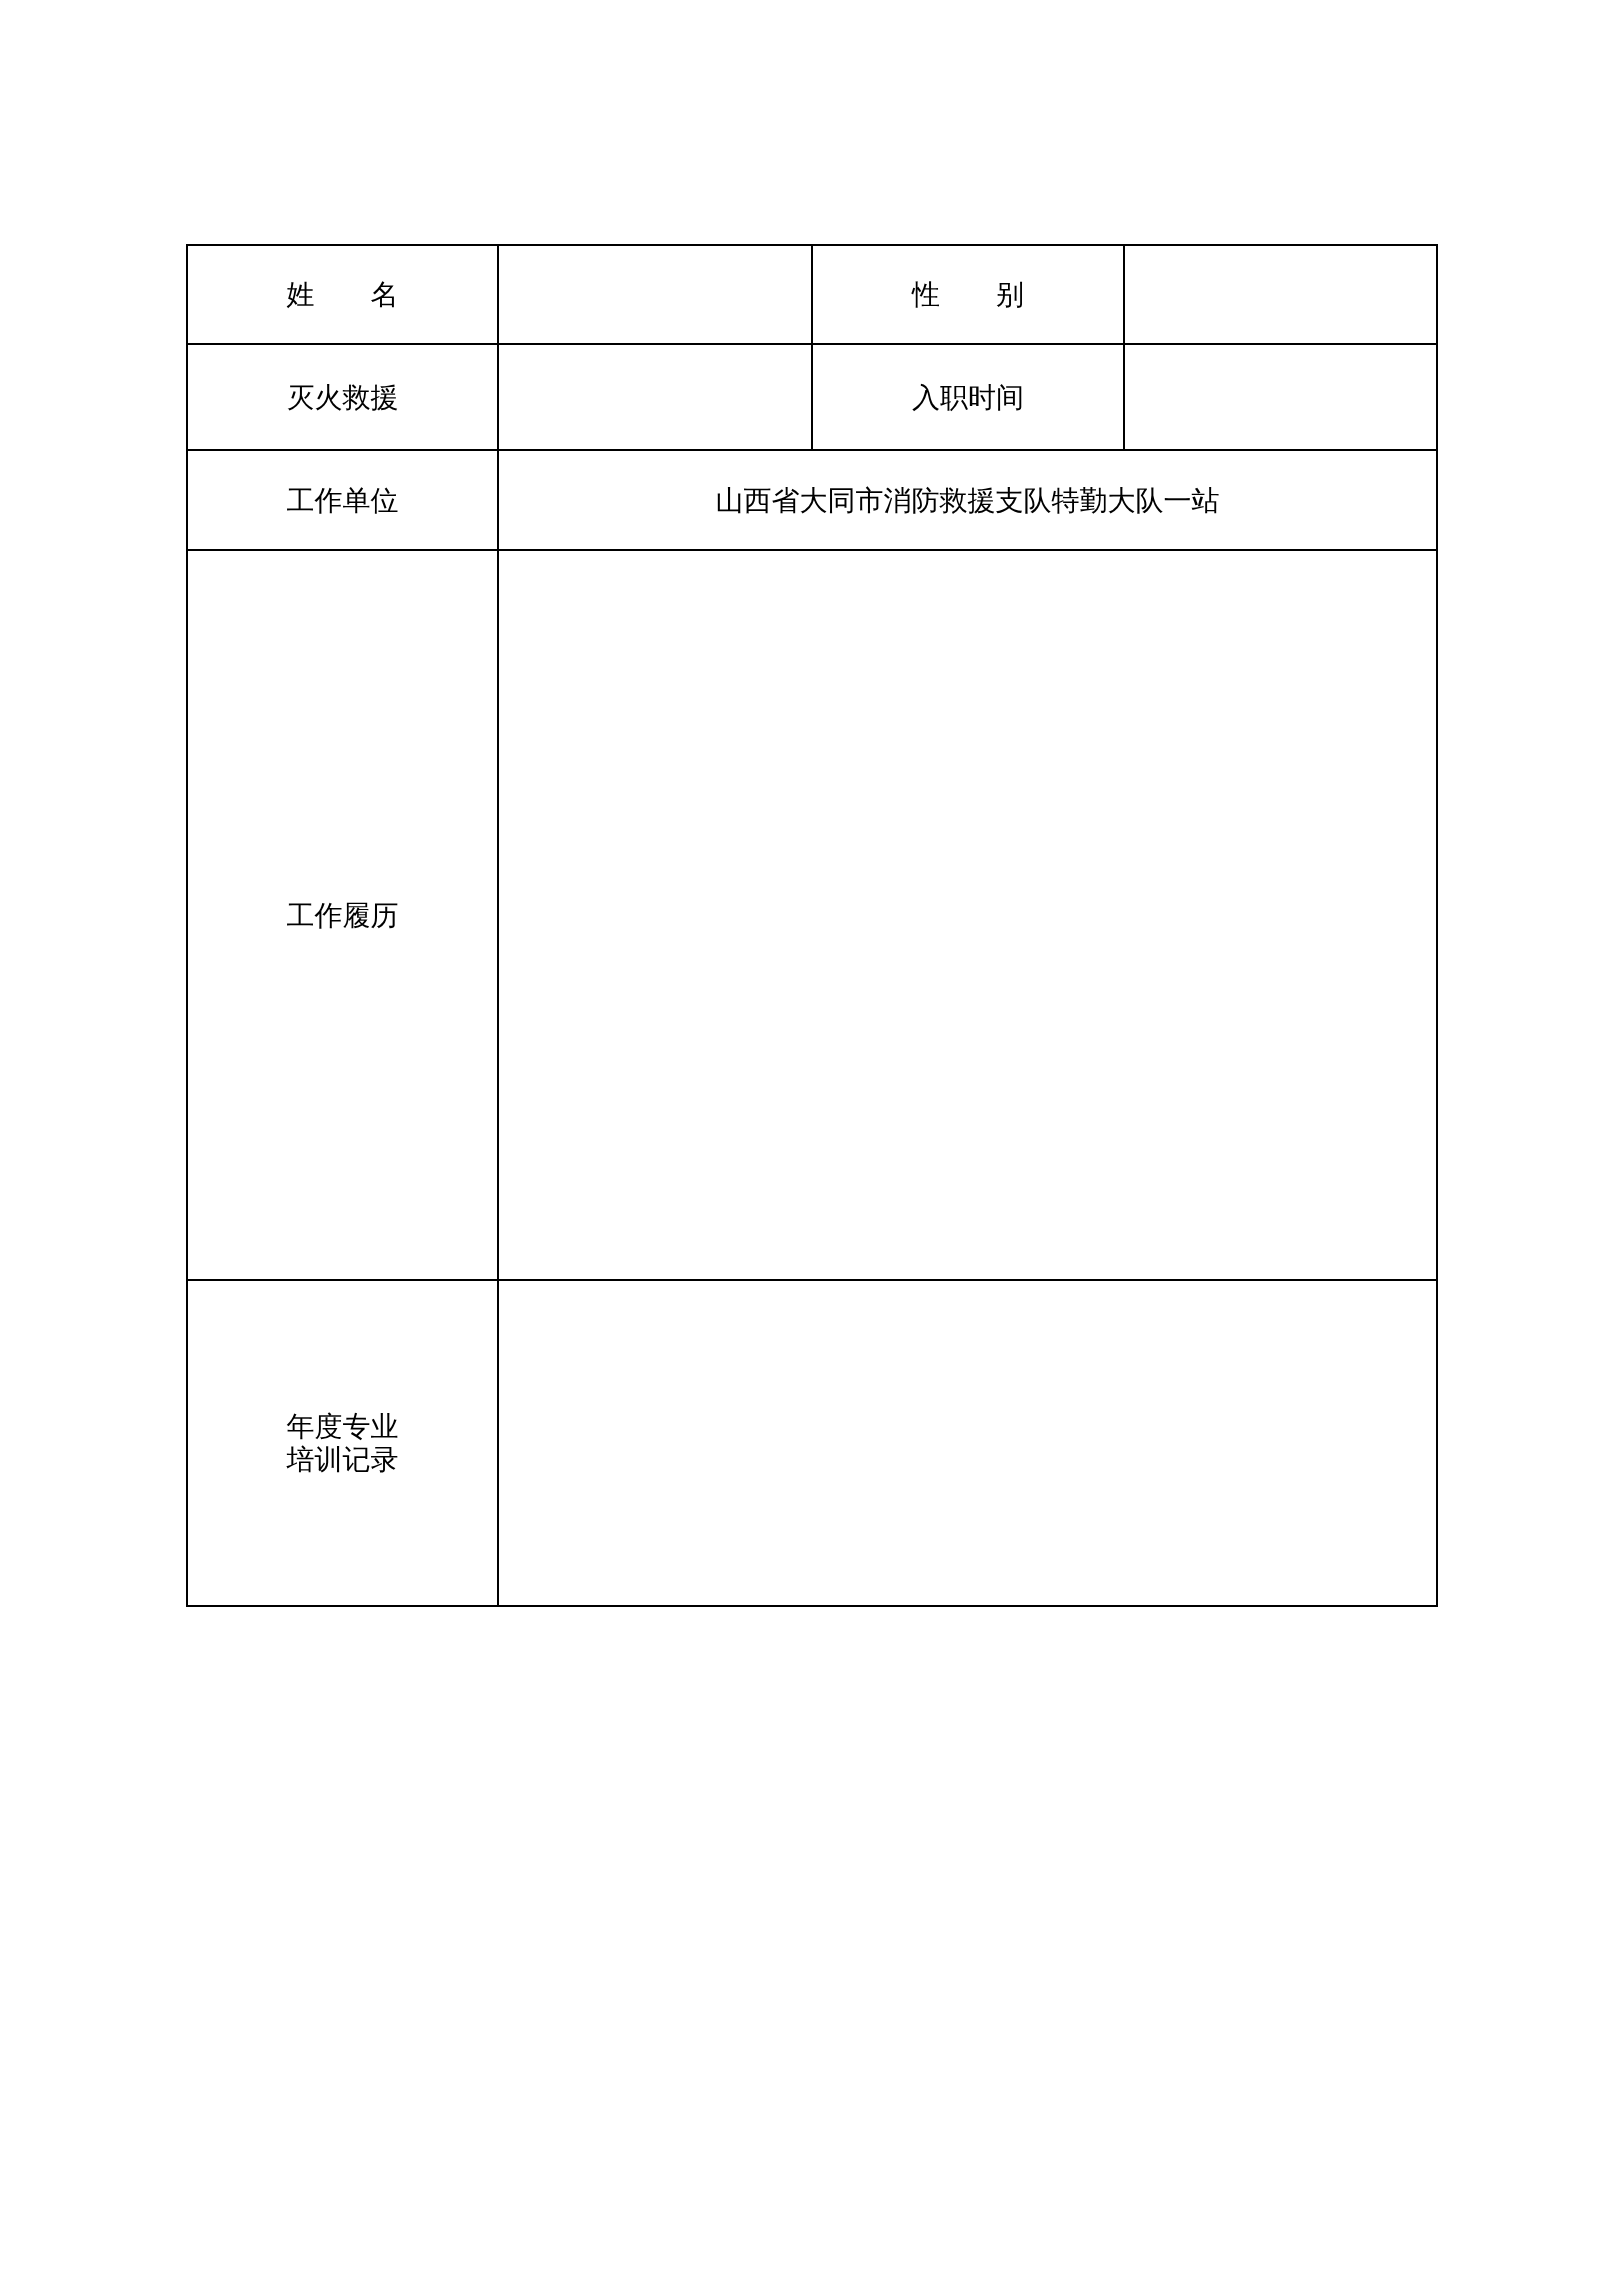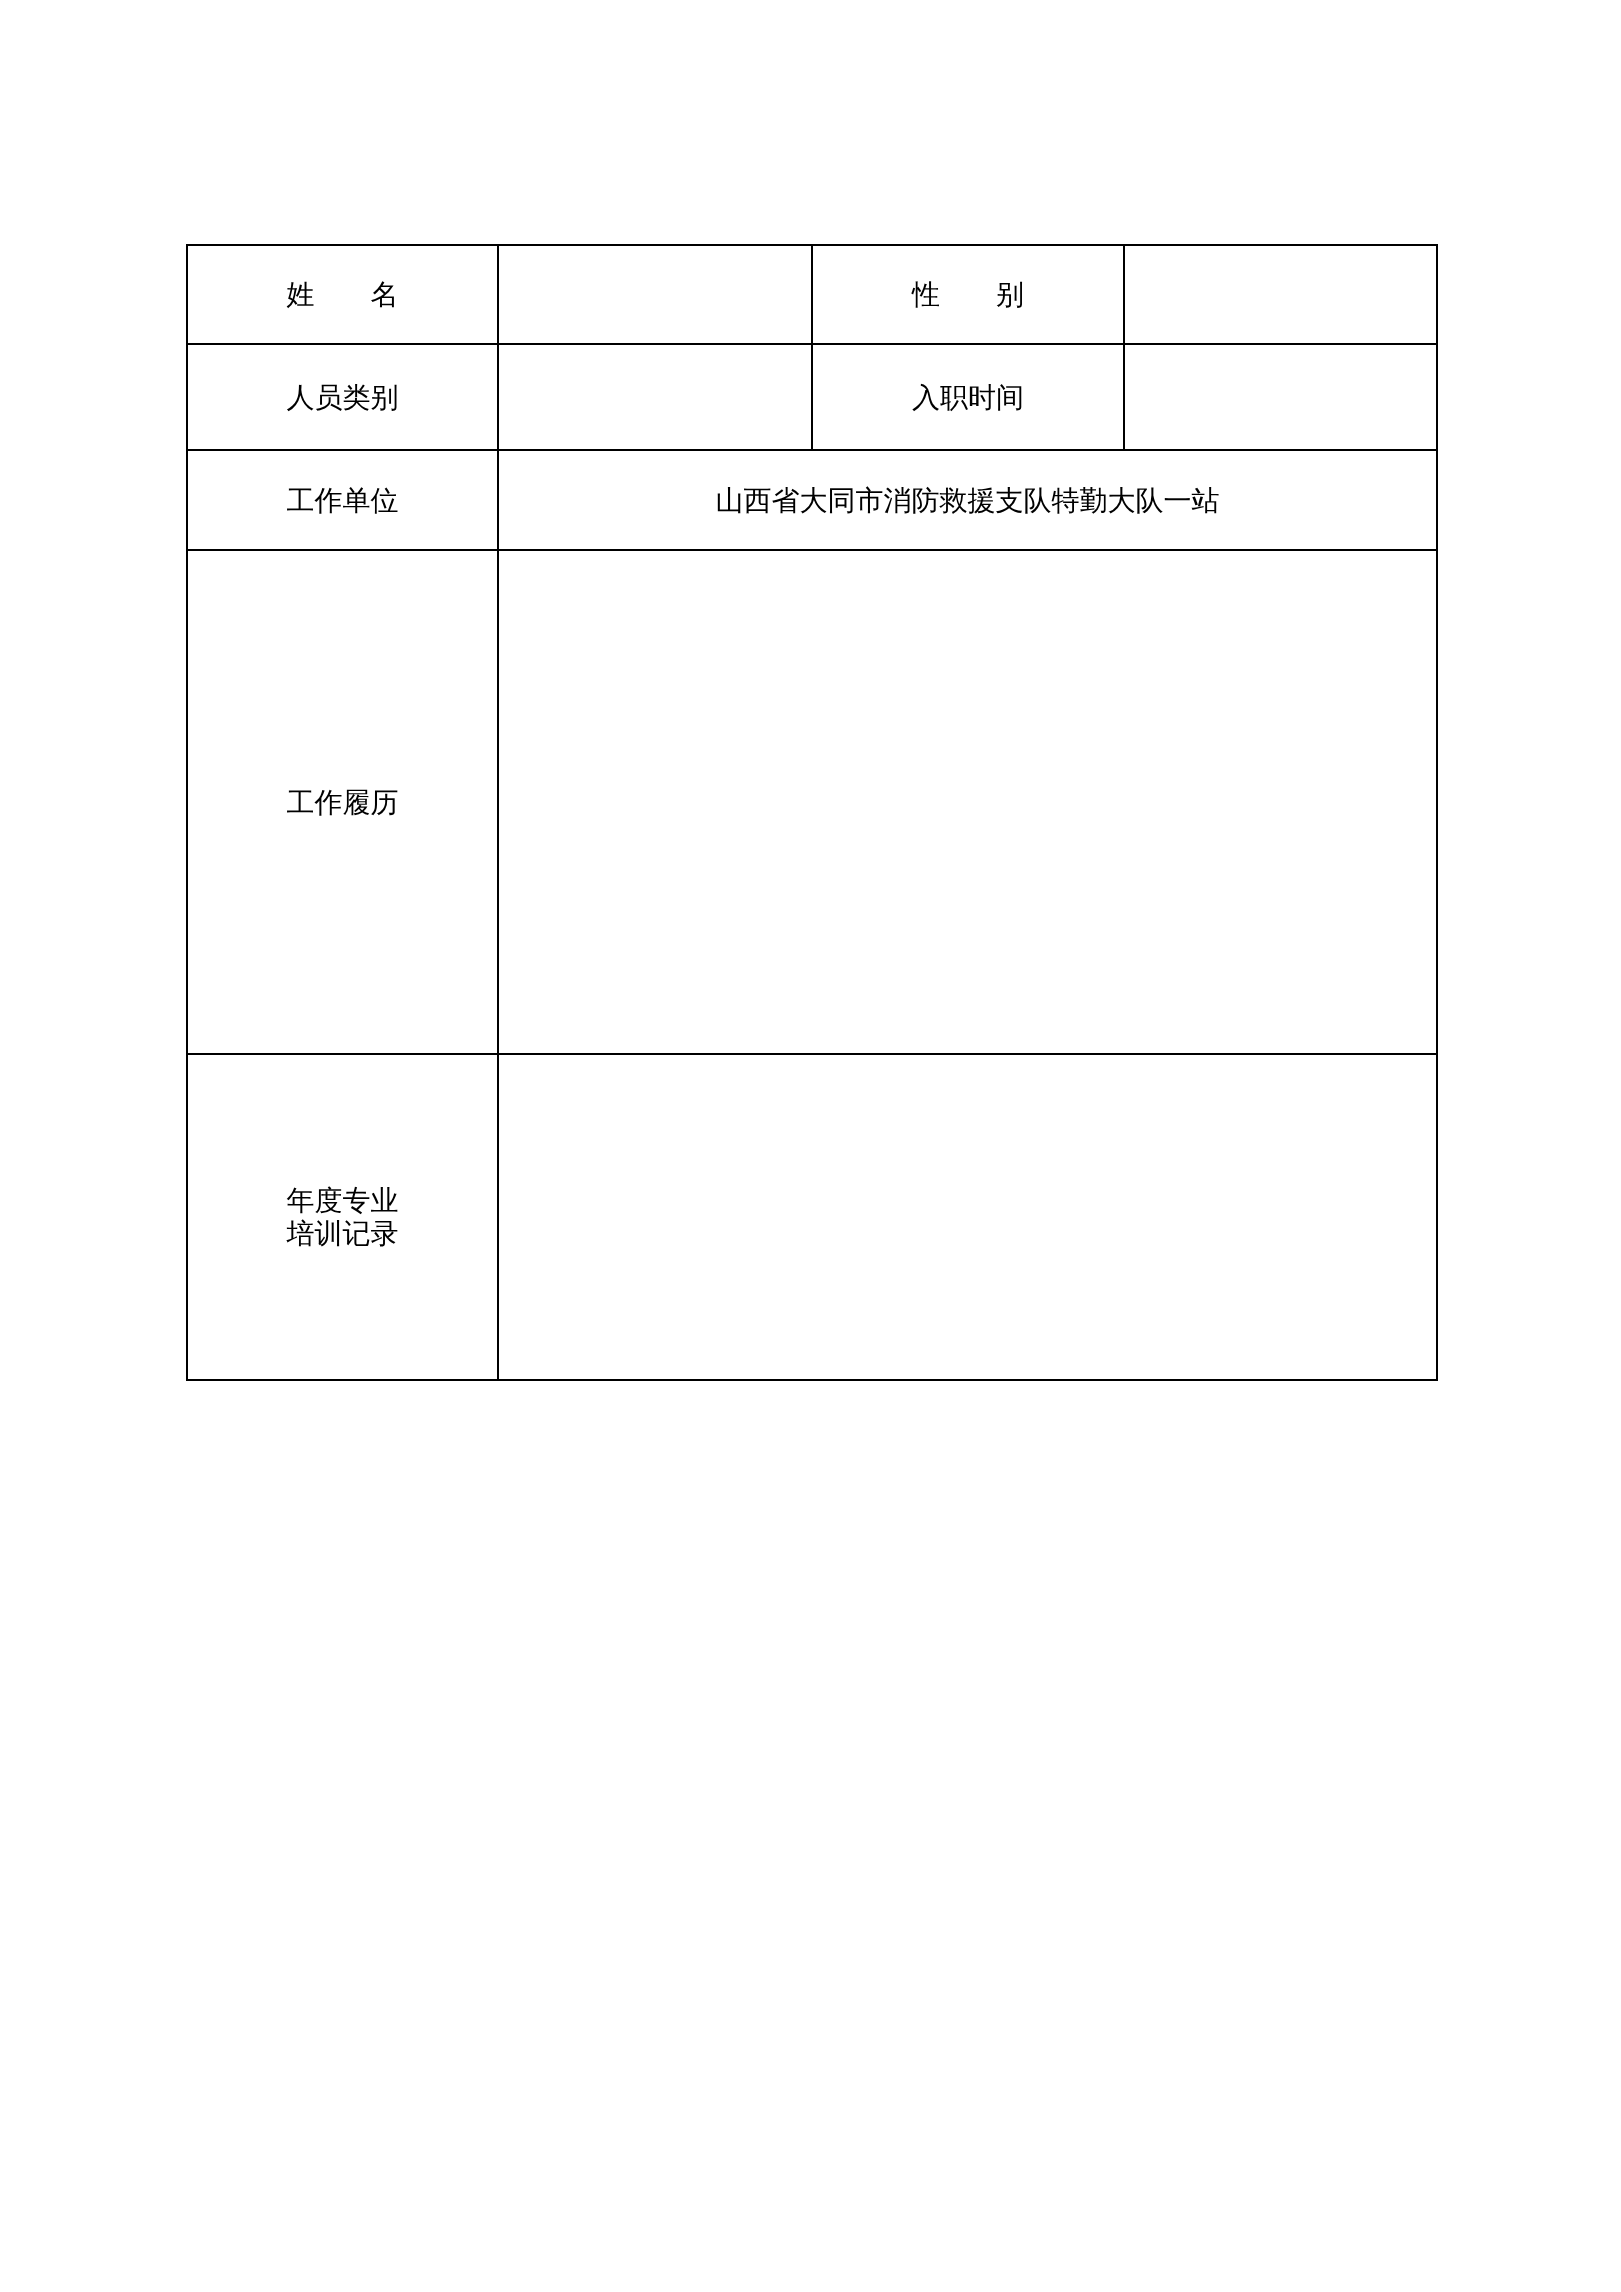--- a/index.html
+++ b/index.html
@@ -58,30 +58,30 @@
       <col style="width:313px">
     </colgroup>
     <tbody>
       <tr style="height:99px">
         <td>姓　　名</td>
         <td></td>
         <td>性　　别</td>
         <td></td>
       </tr>
       <tr style="height:106px">
-        <td>人员类别</td>
+        <td>灭火救援</td>
         <td></td>
         <td>入职时间</td>
         <td></td>
       </tr>
       <tr style="height:100px">
         <td>工作单位</td>
         <td colspan="3" class="cell-value-wide">山西省大同市消防救援支队特勤大队一站</td>
       </tr>
-      <tr style="height:504px">
+      <tr style="height:730px">
         <td>工作履历</td>
         <td colspan="3"></td>
       </tr>
       <tr style="height:326px">
         <td>年度专业
 培训记录</td>
         <td colspan="3"></td>
       </tr>
     </tbody>
   </table>

